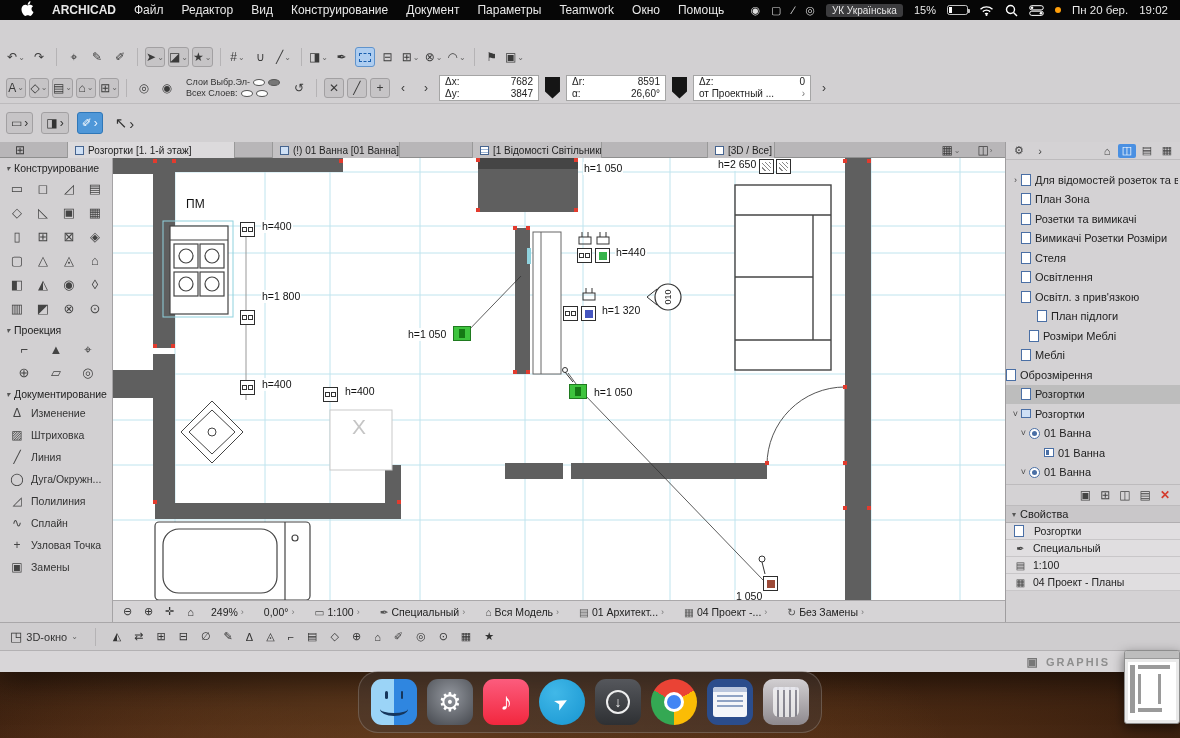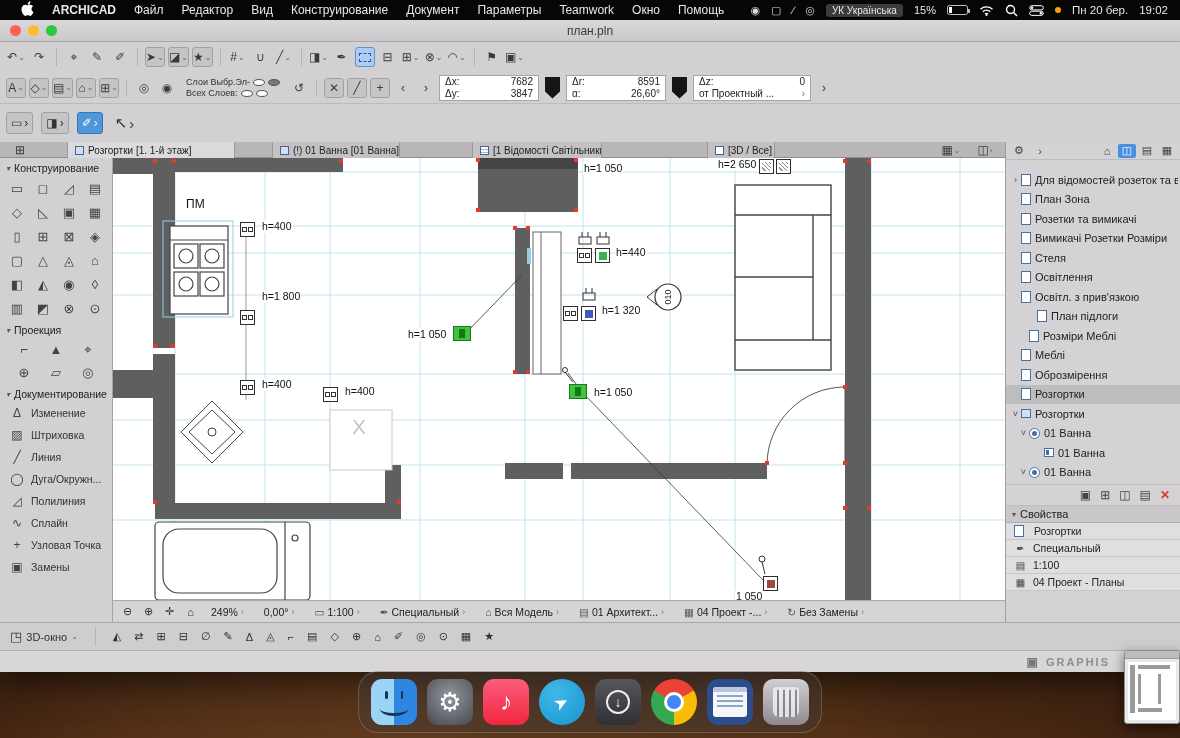--- a/index.html
+++ b/index.html
@@ -183,28 +183,20 @@
           <rect x="0.7" y="6.2" width="13.6" height="4.2" rx="2.1" stroke="#fff" fill="none"></rect>
           <circle cx="12" cy="8.3" r="1.3" fill="#fff"></circle>
         </svg>
       <span class="odot"></span>
       <span style="font-size:11.5px">Пн 20 бер.</span>
       <span style="font-size:11.5px">19:02</span>
     </span>
   </div>
 
   <div class="win">
-    <div class="titlebar">
-      <span class="lights">
-        <i class="lr"></i>
-        <i class="ly"></i>
-        <i class="lg"></i>
-      </span>
-      <span class="wtitle">план.pln</span>
-    </div>
 
     <div class="tbrow" id="tb1">
       <span class="ib">
           <span>↶</span>
           <span class="cv">⌄</span>
         </span>
       <span class="ib">
           <span>↷</span>
         </span>
       <span class="sep"></span>
@@ -757,21 +749,21 @@
             <span class="tlabel">План підлоги</span>
           </div>
         <div class="trow" style="padding-left:23px">
             <span class="tico"></span>
             <span class="tlabel">Розміри Меблі</span>
           </div>
         <div class="trow" style="padding-left:15px">
             <span class="tico"></span>
             <span class="tlabel">Меблі</span>
           </div>
-        <div class="trow" style="padding-left:15px">
+        <div class="trow" style="">
             <span class="tico"></span>
             <span class="tlabel">Оброзмірення</span>
           </div>
         <div class="trow hl" style="padding-left:15px">
             <span class="tico"></span>
             <span class="tlabel">Розгортки</span>
           </div>
         <div class="trow" style="padding-left:4px">
             <span class="tch">˅</span>
             <span class="tico fold"></span>

